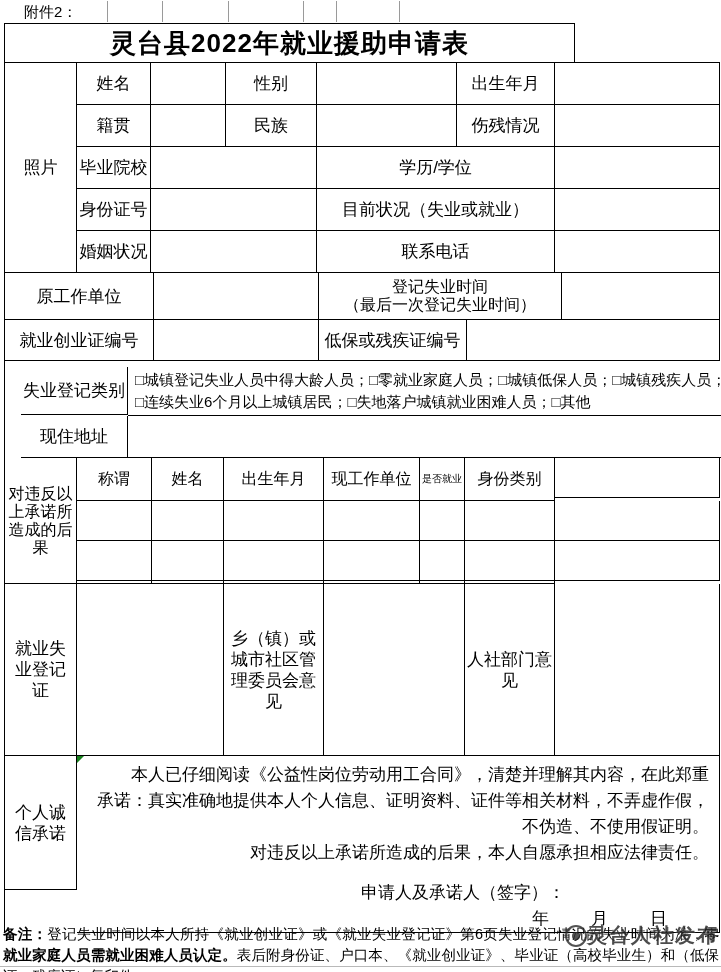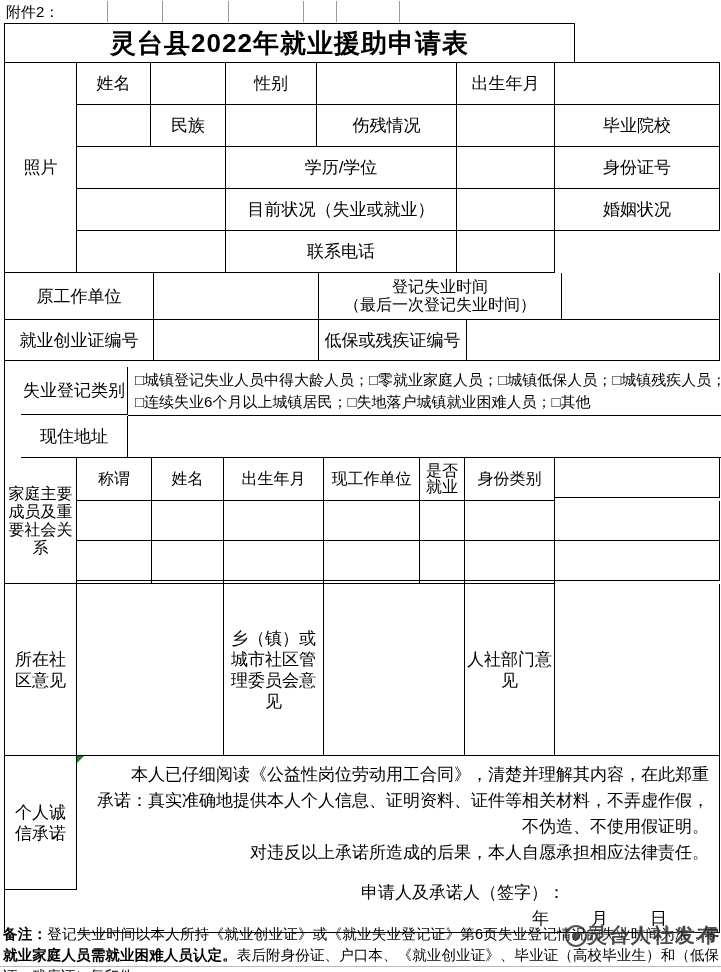--- a/index.html
+++ b/index.html
@@ -1,20 +1,20 @@
 <!DOCTYPE html>
 <html><head>
 <meta charset="utf-8">
 <style>
   html,body{margin:0;padding:0;background:#fff;}
   .page{position:relative;width:721px;height:972px;background:#fff;overflow:hidden;
         font-family:"Liberation Sans",sans-serif;color:#000;}
   
   .top-strip{position:relative;height:23px;}
-  .attachment{position:absolute;left:6px;top:3px;font-size:15px;}
+  .attachment{position:absolute;left:24px;top:3px;font-size:15px;}
   .tick{position:absolute;top:1px;width:1px;height:21px;background:#9a9a9a;}
   
   .form{position:absolute;left:4px;top:23px;width:716px;}
   .title-box{box-sizing:border-box;width:571px;height:39px;border:1px solid #000;border-bottom:none;
              display:flex;align-items:center;justify-content:center;
              font-size:26px;font-weight:bold;letter-spacing:1px;}
   
   .sec{display:grid;border-left:1px solid #000;width:716px;box-sizing:border-box;}
   .sec.first{border-top:1px solid #000;}
   .cell{box-sizing:border-box;border-right:1px solid #000;border-bottom:1px solid #000;
@@ -76,20 +76,21 @@
 
     <div class="sec sec-a first">
       <div class="cell">姓名</div>
       <div class="cell"></div>
       <div class="cell">性别</div>
       <div class="cell"></div>
       <div class="cell">出生年月</div>
       <div class="cell"></div>
       <div class="cell rowspan5">照片</div>
 
+      <div class="cell">籍贯</div>
       <div class="cell"></div>
       <div class="cell">民族</div>
       <div class="cell"></div>
       <div class="cell">伤残情况</div>
       <div class="cell"></div>
 
       <div class="cell">毕业院校</div>
       <div class="cell span2"></div>
       <div class="cell span2">学历/学位</div>
       <div class="cell"></div>
@@ -121,26 +122,26 @@
     </div>
 
     <div class="sec sec-c">
       <div class="cell" style="height:48px">失业登记类别</div>
       <div class="cell options-cell">□城镇登记失业人员中得大龄人员；□零就业家庭人员；□城镇低保人员；□城镇残疾人员；□连续失业6个月以上城镇居民；□失地落户城镇就业困难人员；□其他</div>
       <div class="cell" style="height:42px">现住地址</div>
       <div class="cell"></div>
     </div>
 
     <div class="sec sec-d">
-      <div class="cell rowspan4 hdr">家庭主要成员及重要社会关系</div>
+      <div class="cell rowspan4 hdr">对违反以上承诺所造成的后果</div>
       <div class="cell hdr" style="height:43px">称谓</div>
       <div class="cell hdr">姓名</div>
       <div class="cell hdr">出生年月</div>
       <div class="cell hdr">现工作单位</div>
-      <div class="cell" style="font-size:16px;line-height:16px">是否就业</div>
+      <div class="cell" style="font-size:10px;line-height:16px">是否就业</div>
       <div class="cell hdr">身份类别</div>
 
       <div class="cell" style="height:40px"></div>
       <div class="cell"></div>
       <div class="cell"></div>
       <div class="cell"></div>
       <div class="cell"></div>
       <div class="cell"></div>
       <div class="cell"></div>
 
@@ -155,21 +156,21 @@
       <div class="cell" style="height:40px"></div>
       <div class="cell"></div>
       <div class="cell"></div>
       <div class="cell"></div>
       <div class="cell"></div>
       <div class="cell"></div>
       <div class="cell"></div>
     </div>
 
     <div class="sec sec-e">
-      <div class="cell" style="height:172px">所在社区意见</div>
+      <div class="cell" style="height:172px">就业失业登记证</div>
       <div class="cell"></div>
       <div class="cell">乡（镇）或城市社区管理委员会意见</div>
       <div class="cell"></div>
       <div class="cell">人社部门意见</div>
       <div class="cell"></div>
     </div>
 
     <div class="sec sec-f">
       <div class="cell" style="height:134px">个人诚信承诺</div>
       <div class="cell pledge-content">

